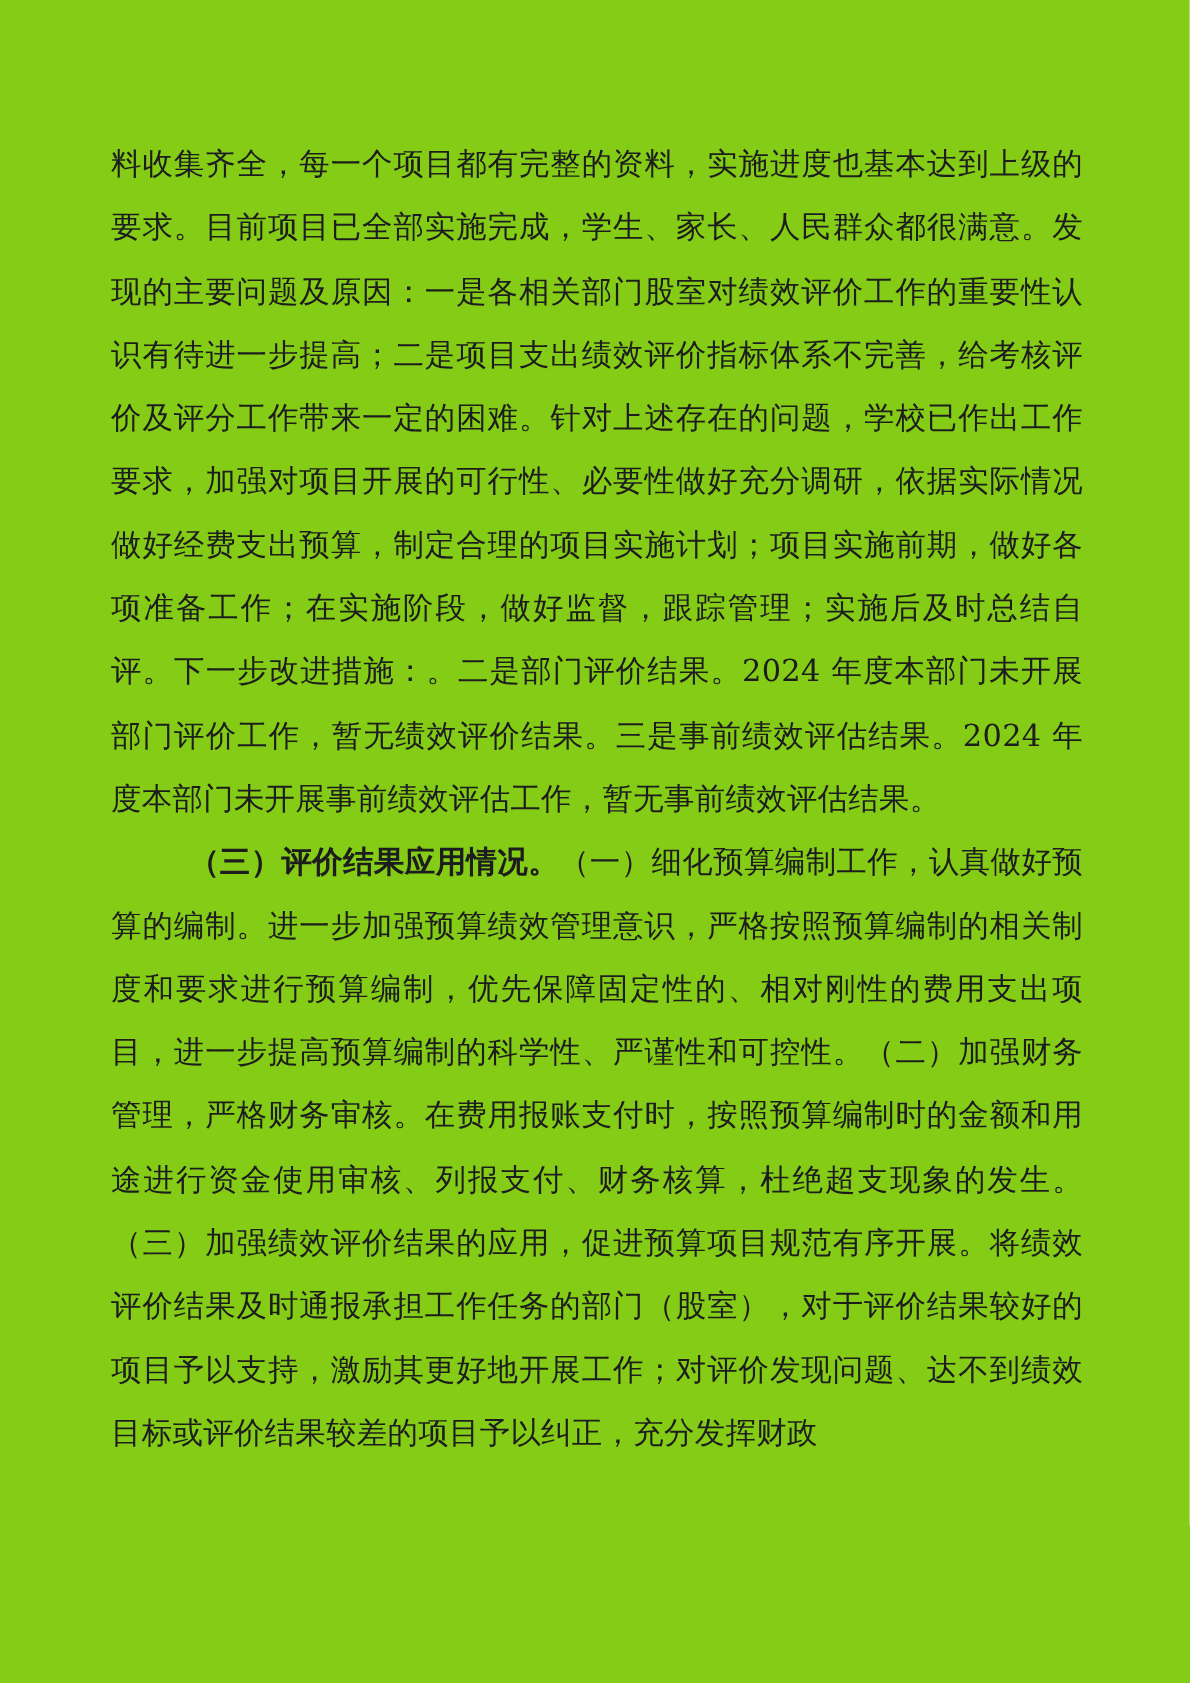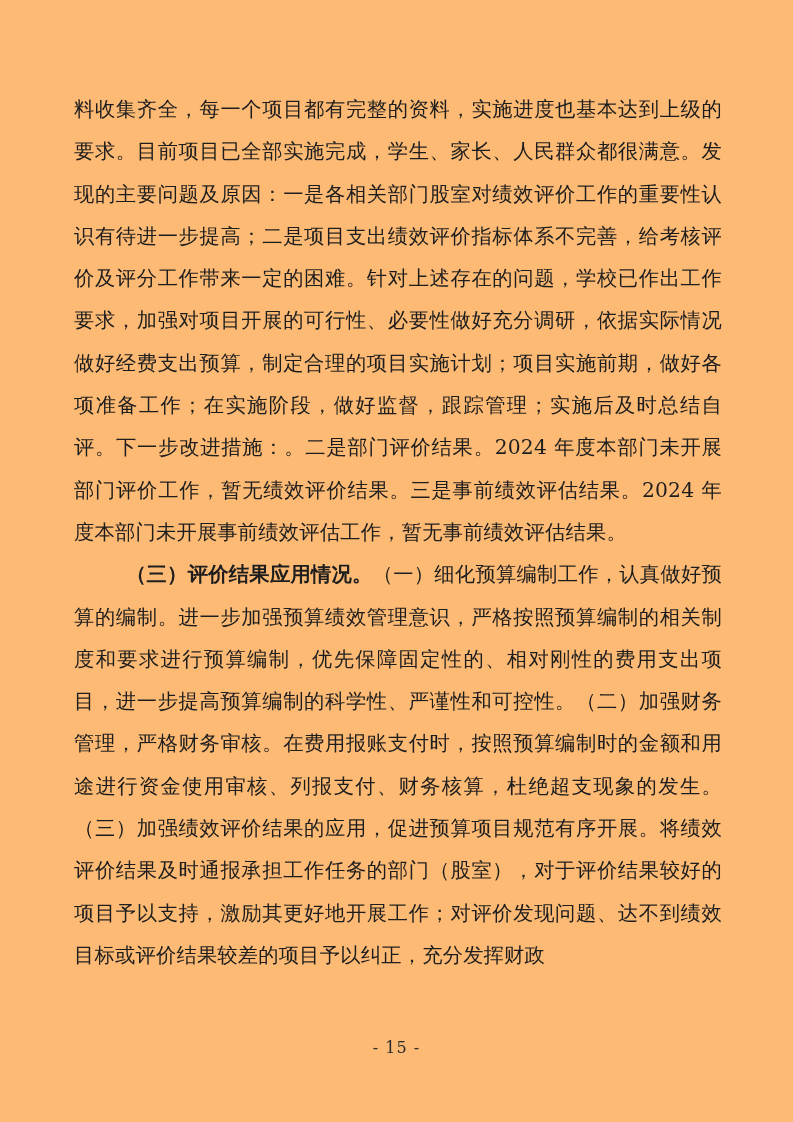--- a/index.html
+++ b/index.html
@@ -14,21 +14,21 @@
     color: #1a1a1a;
     position: relative;
     overflow: hidden;
   }
   .page {
     position: absolute;
     left: 0;
     top: 0;
     width: 793px;
     height: 1122px;
-    background: #fdba74;
+    background: #84cc16;
     box-sizing: border-box;
   }
   .content {
     position: absolute;
     left: 74px;
     top: 88px;
     width: 648px;
   }
   .para {
     font-size: 20.3px;
@@ -67,15 +67,14 @@
 <div class="page">
 
   <div class="content">
 
     <p class="para">料收集齐全，每一个项目都有完整的资料，实施进度也基本达到上级的要求。目前项目已全部实施完成，学生、家长、人民群众都很满意。发现的主要问题及原因：一是各相关部门股室对绩效评价工作的重要性认识有待进一步提高；二是项目支出绩效评价指标体系不完善，给考核评价及评分工作带来一定的困难。针对上述存在的问题，学校已作出工作要求，加强对项目开展的可行性、必要性做好充分调研，依据实际情况做好经费支出预算，制定合理的项目实施计划；项目实施前期，做好各项准备工作；在实施阶段，做好监督，跟踪管理；实施后及时总结自评。下一步改进措施：。二是部门评价结果。2024 年度本部门未开展部门评价工作，暂无绩效评价结果。三是事前绩效评估结果。2024 年度本部门未开展事前绩效评估工作，暂无事前绩效评估结果。</p>
 
     <p class="para indent"><span class="bold">（三）评价结果应用情况。</span><span>（一）细化预算编制工作，认真做好预算的编制。进一步加强预算绩效管理意识，严格按照预算编制的相关制度和要求进行预算编制，优先保障固定性的、相对刚性的费用支出项目，进一步提高预算编制的科学性、严谨性和可控性。（二）加强财务管理，严格财务审核。在费用报账支付时，按照预算编制时的金额和用途进行资金使用审核、列报支付、财务核算，杜绝超支现象的发生。（三）加强绩效评价结果的应用，促进预算项目规范有序开展。将绩效评价结果及时通报承担工作任务的部门（股室），对于评价结果较好的项目予以支持，激励其更好地开展工作；对评价发现问题、达不到绩效目标或评价结果较差的项目予以纠正，充分发挥财政</span></p>
 
   </div>
 
-  <div class="footer">- 15 -</div>
 
 </div>
 
 </body></html>

